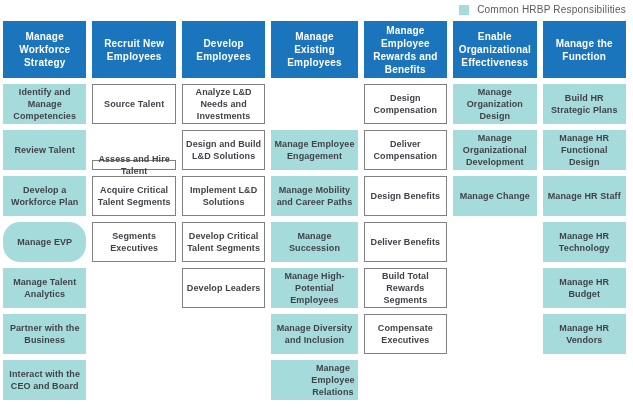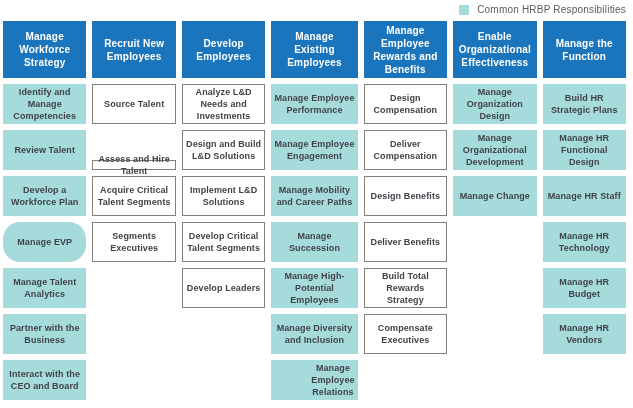--- a/index.html
+++ b/index.html
@@ -98,33 +98,32 @@
       <div class="cell plain" style="grid-area: 3 / 2; margin-top: 30px;">Assess and Hire Talent</div>
       <div class="cell plain" style="grid-area: 4 / 2;">Acquire Critical Talent Segments</div>
       <div class="cell plain" style="grid-area: 5 / 2;">Segments Executives</div>
       <div class="header" style="grid-area: 1 / 3;">Develop Employees</div>
       <div class="cell plain" style="grid-area: 2 / 3;">Analyze L&amp;D Needs and Investments</div>
       <div class="cell plain" style="grid-area: 3 / 3;">Design and Build L&amp;D Solutions</div>
       <div class="cell plain" style="grid-area: 4 / 3;">Implement L&amp;D Solutions</div>
       <div class="cell plain" style="grid-area: 5 / 3;">Develop Critical Talent Segments</div>
       <div class="cell plain" style="grid-area: 6 / 3;">Develop Leaders</div>
       <div class="header" style="grid-area: 1 / 4;">Manage Existing Employees</div>
-      <div class="cell common" style="grid-area: 2 / 4;">Manage Employee Performance</div>
       <div class="cell common" style="grid-area: 3 / 4;">Manage Employee Engagement</div>
       <div class="cell common" style="grid-area: 4 / 4;">Manage Mobility and Career Paths</div>
       <div class="cell common" style="grid-area: 5 / 4;">Manage Succession</div>
       <div class="cell common" style="grid-area: 6 / 4;">Manage High-Potential Employees</div>
       <div class="cell common" style="grid-area: 7 / 4;">Manage Diversity and Inclusion</div>
       <div class="cell common" style="grid-area: 8 / 4; padding-left: 40px;">Manage Employee Relations</div>
       <div class="header" style="grid-area: 1 / 5;">Manage Employee Rewards and Benefits</div>
       <div class="cell plain" style="grid-area: 2 / 5;">Design Compensation</div>
       <div class="cell plain" style="grid-area: 3 / 5;">Deliver Compensation</div>
       <div class="cell plain" style="grid-area: 4 / 5;">Design Benefits</div>
       <div class="cell plain" style="grid-area: 5 / 5; text-align: center;">Deliver Benefits</div>
-      <div class="cell plain" style="grid-area: 6 / 5;">Build Total Rewards Strategy</div>
+      <div class="cell plain" style="grid-area: 6 / 5;">Build Total Rewards Segments</div>
       <div class="cell plain" style="grid-area: 7 / 5;">Compensate Executives</div>
       <div class="header" style="grid-area: 1 / 6;">Enable Organizational Effectiveness</div>
       <div class="cell common" style="grid-area: 2 / 6;">Manage Organization Design</div>
       <div class="cell common" style="grid-area: 3 / 6;">Manage Organizational Development</div>
       <div class="cell common" style="grid-area: 4 / 6;">Manage Change</div>
       <div class="header" style="grid-area: 1 / 7;">Manage the Function</div>
       <div class="cell common" style="grid-area: 2 / 7;">Build HR Strategic Plans</div>
       <div class="cell common" style="grid-area: 3 / 7;">Manage HR Functional Design</div>
       <div class="cell common" style="grid-area: 4 / 7;">Manage HR Staff</div>
       <div class="cell common" style="grid-area: 5 / 7;">Manage HR Technology</div>

